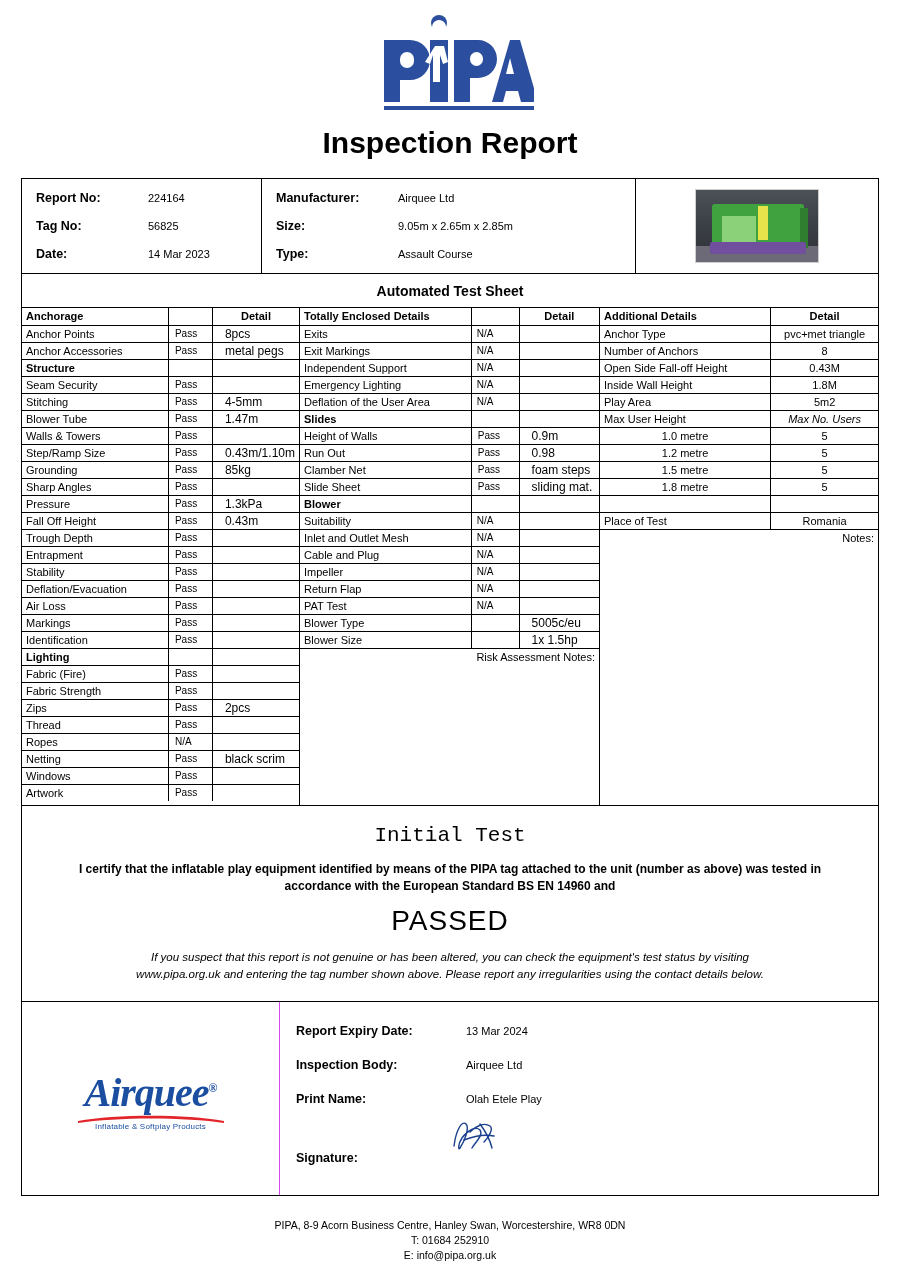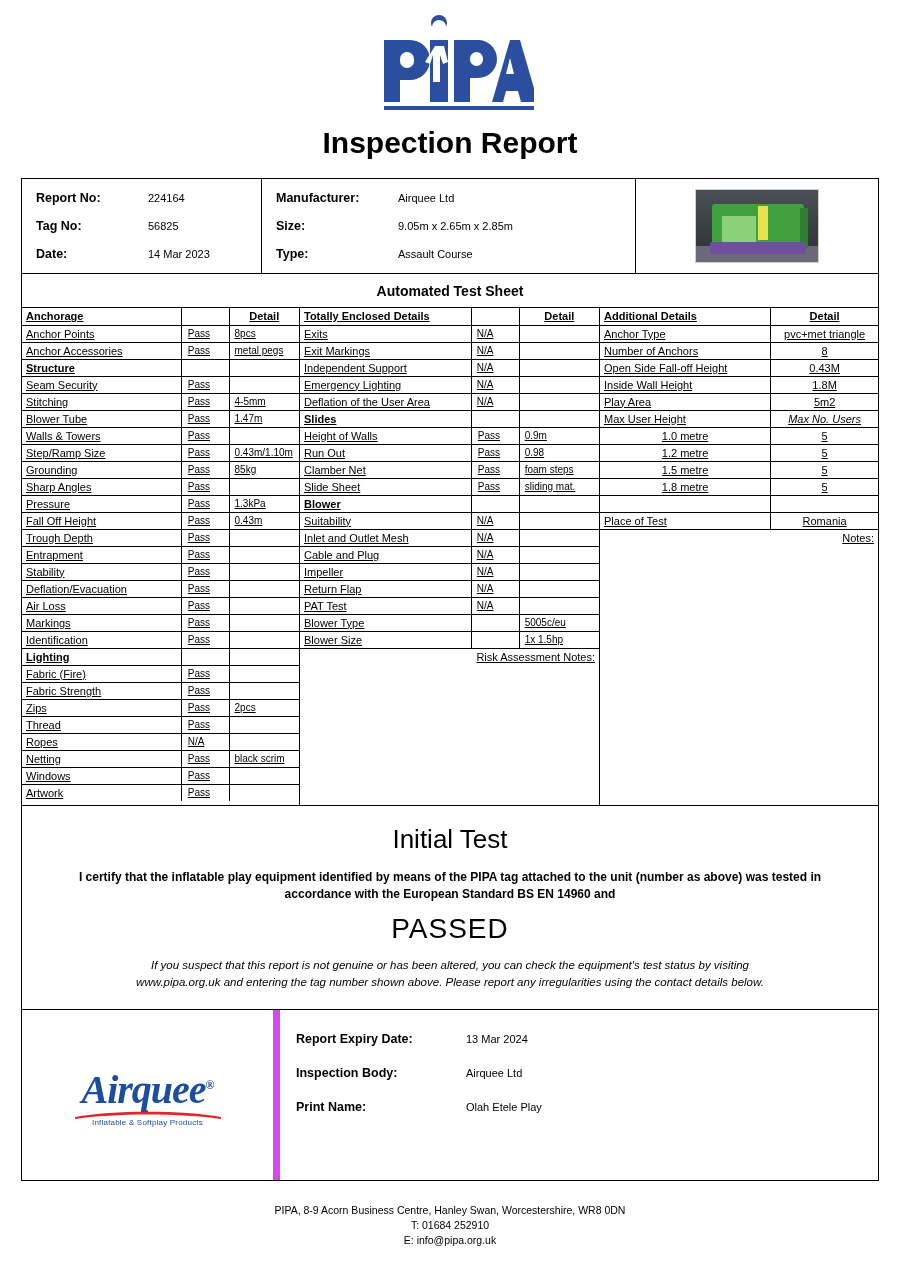--- a/index.html
+++ b/index.html
@@ -133,21 +133,20 @@
     border-bottom: 1px solid #000;
   }
 
   
   .ts {
     display: flex;
     border-bottom: 1px solid #000;
   }
   .ts-col {
     padding: 0;
-    text-decoration: underline;
   }
   .ts-col.c1 { width: 278px; border-right: 1px solid #000; }
   .ts-col.c2 { width: 300px; border-right: 1px solid #000; }
   .ts-col.c3 { flex: 1; }
 
   table.grid {
     border-collapse: collapse;
     width: 100%;
     font-size: 11px;
   }
@@ -163,21 +162,21 @@
   
   table.grid tr td:first-child, table.grid tr th:first-child { border-left: 0; }
   table.grid tr td:last-child, table.grid tr th:last-child { border-right: 0; }
   table.grid tr:first-child td, table.grid tr:first-child th { border-top: 0; }
   table.grid tr:last-child td, table.grid tr:last-child th { border-bottom: 0; }
 
   .grid .hdr-row td { font-weight: bold; }
   .grid .sub-hdr td { font-weight: bold; }
   .grid td.c-detail { text-align: center; }
   .grid td.c-pass { font-size: 10px; padding-left: 6px; }
-  .grid td.c-val  { font-size: 10px; padding-left: 5px; }
+  .grid td.c-val  { font-size: 12px; padding-left: 12px; }
   .grid td.c-na   { font-size: 10px; padding-left: 5px; }
   .grid td.center { text-align: center; }
   .grid td.italic { font-style: italic; text-align: center; }
   .grid td.nb { border: 0 !important; }
   .grid td.nb-b { border-bottom: 0 !important; }
   .grid td.nb-l { border-left: 0 !important; }
   .grid td.nb-r { border-right: 0 !important; text-align: right; }
   .notes-cell {
     font-weight: bold;
     vertical-align: top !important;
@@ -196,23 +195,24 @@
   .c3 table col.l { width: 172px; }
   .c3 table col.d { width: 108px; }
 
   
   .initial {
     border-bottom: 1px solid #000;
     padding: 14px 26px 18px 26px;
     text-align: center;
   }
   .initial h2 {
-    font-size: 26px;
+    font-size: 21px;
     font-weight: normal;
     margin: 4px 0 14px 0;
+    font-family: Liberation Mono, monospace;
   }
   .cert {
     font-size: 12px;
     line-height: 17px;
     margin: 0 6px 10px 6px;
     font-weight: bold;
   }
   .passed {
     font-size: 28px;
     letter-spacing: 1px;
@@ -225,21 +225,21 @@
     margin: 0 14px;
   }
 
   
   .signblock {
     display: flex;
     min-height: 170px;
   }
   .sb-left {
     width: 258px;
-    border-right: 7px solid #d946ef;
+    border-right: 1px solid #d946ef;
     display: flex;
     align-items: center;
     justify-content: center;
   }
   .sb-right {
     flex: 1;
     padding: 22px 16px 10px 16px;
   }
   .sb-row {
     display: flex;
@@ -756,20 +756,33 @@
           <span class="v">13 Mar 2024</span>
         </div>
         <div class="sb-row">
           <span class="k">Inspection Body:</span>
           <span class="v">Airquee Ltd</span>
         </div>
         <div class="sb-row">
           <span class="k">Print Name:</span>
           <span class="v">Olah Etele Play</span>
         </div>
+        <div class="sb-row">
+          <span class="k">Signature:</span>
+          <span class="sig">
+            <svg width="80" height="48" viewBox="0 0 80 48" aria-hidden="true">
+              <g fill="none" stroke="#1b3f8f" stroke-width="1.4" stroke-linecap="round">
+                <path d="M8 34 C 10 18, 16 8, 20 12 C 24 16, 18 30, 14 36 C 12 39, 12 32, 16 26 C 22 18, 30 14, 34 18 C 38 23, 28 32, 26 36"></path>
+                <path d="M24 20 C 30 14, 38 10, 44 14 C 48 17, 42 26, 38 30"></path>
+                <path d="M34 12 C 40 20, 44 28, 46 36"></path>
+                <path d="M18 28 C 28 24, 38 22, 48 24"></path>
+              </g>
+            </svg>
+          </span>
+        </div>
       </div>
     </div>
 
   </div>
 
   <div class="pagefoot">
     <div>PIPA, 8-9 Acorn Business Centre, Hanley Swan, Worcestershire, WR8 0DN</div>
     <div>T: 01684 252910</div>
     <div>E: info@pipa.org.uk</div>
   </div>

